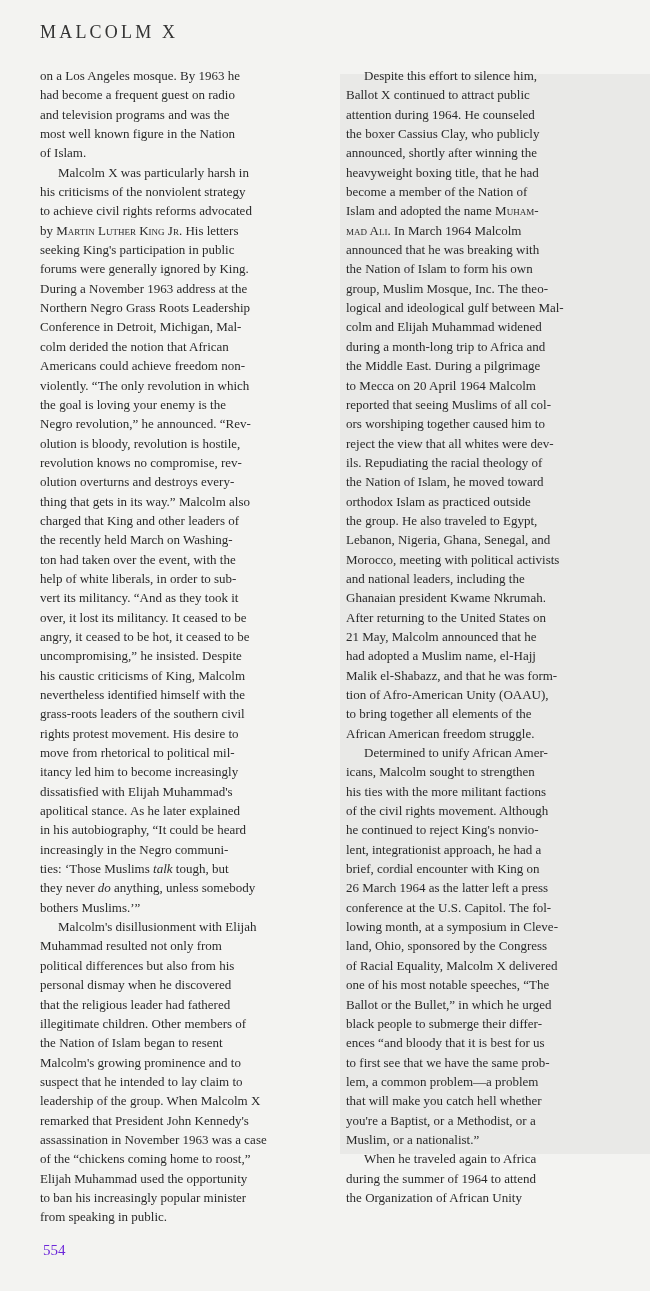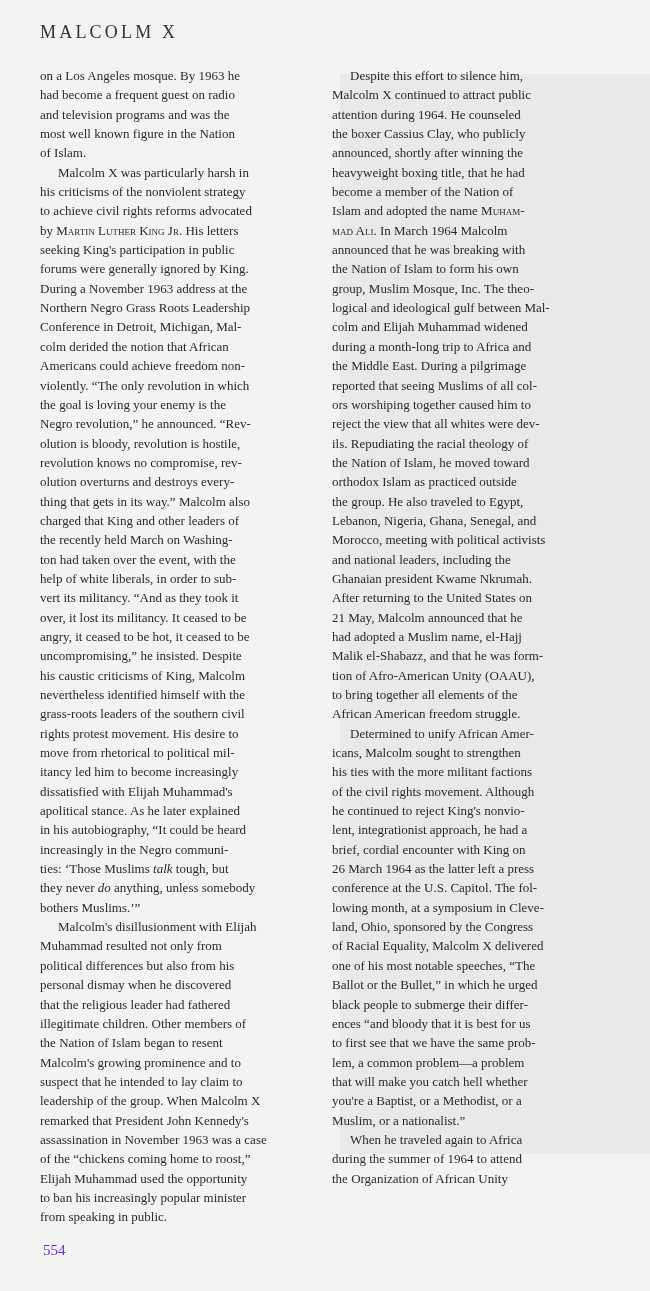--- a/index.html
+++ b/index.html
@@ -17,21 +17,21 @@
   }
   .shade {
     position: absolute; left: 340px; top: 74px; width: 310px; height: 1080px;
     background: #e9e9e7;
   }
   .col {
     position: absolute; top: 66px;
     font-size: 13px; line-height: 19.35px;
   }
   .col-left { left: 40px; width: 283px; }
-  .col-right { left: 332px; width: 280px; }
+  .col-right { left: 346px; width: 280px; }
   .line { white-space: nowrap; display: block; }
   .indent { padding-left: 18px; }
   .sc { font-variant: small-caps; }
   .folio {
     position: absolute; left: 43px; top: 1242px;
     font-size: 15px; color: #6d28d9;
   }
 </style>
 </head>
 <body>
@@ -97,35 +97,36 @@
       <span class="line">leadership of the group. When Malcolm X</span>
       <span class="line">remarked that President John Kennedy's</span>
       <span class="line">assassination in November 1963 was a case</span>
       <span class="line">of the “chickens coming home to roost,”</span>
       <span class="line">Elijah Muhammad used the opportunity</span>
       <span class="line">to ban his increasingly popular minister</span>
       <span class="line">from speaking in public.</span>
     </div>
   <div class="col col-right" id="col-right">
       <span class="line indent">Despite this effort to silence him,</span>
-      <span class="line">Malcolm X continued to attract public</span>
+      <span class="line">Ballot X continued to attract public</span>
       <span class="line">attention during 1964. He counseled</span>
       <span class="line">the boxer Cassius Clay, who publicly</span>
       <span class="line">announced, shortly after winning the</span>
       <span class="line">heavyweight boxing title, that he had</span>
       <span class="line">become a member of the Nation of</span>
       <span class="line">Islam and adopted the name <span class="sc">Muham-</span></span>
       <span class="line"><span class="sc">mad Ali</span>. In March 1964 Malcolm</span>
       <span class="line">announced that he was breaking with</span>
       <span class="line">the Nation of Islam to form his own</span>
       <span class="line">group, Muslim Mosque, Inc. The theo-</span>
       <span class="line">logical and ideological gulf between Mal-</span>
       <span class="line">colm and Elijah Muhammad widened</span>
       <span class="line">during a month-long trip to Africa and</span>
       <span class="line">the Middle East. During a pilgrimage</span>
+      <span class="line">to Mecca on 20 April 1964 Malcolm</span>
       <span class="line">reported that seeing Muslims of all col-</span>
       <span class="line">ors worshiping together caused him to</span>
       <span class="line">reject the view that all whites were dev-</span>
       <span class="line">ils. Repudiating the racial theology of</span>
       <span class="line">the Nation of Islam, he moved toward</span>
       <span class="line">orthodox Islam as practiced outside</span>
       <span class="line">the group. He also traveled to Egypt,</span>
       <span class="line">Lebanon, Nigeria, Ghana, Senegal, and</span>
       <span class="line">Morocco, meeting with political activists</span>
       <span class="line">and national leaders, including the</span>

